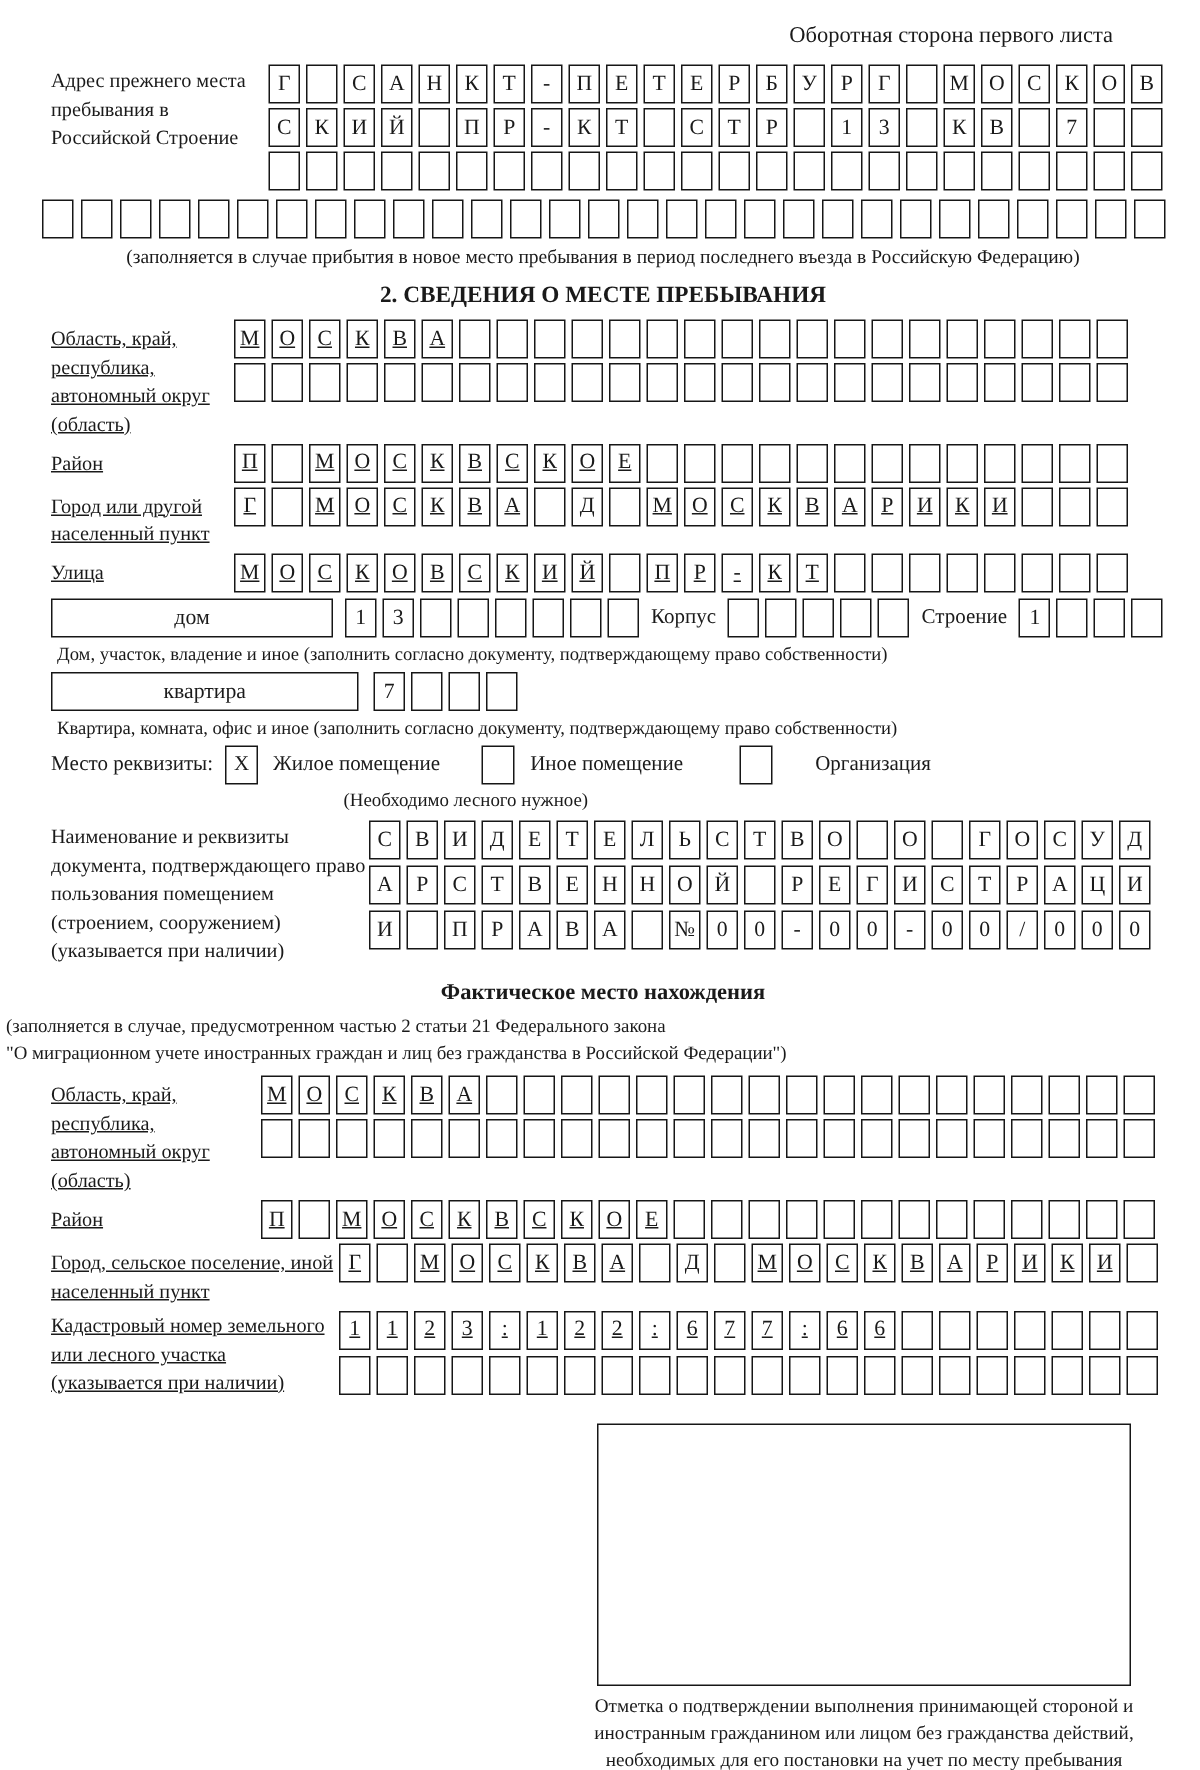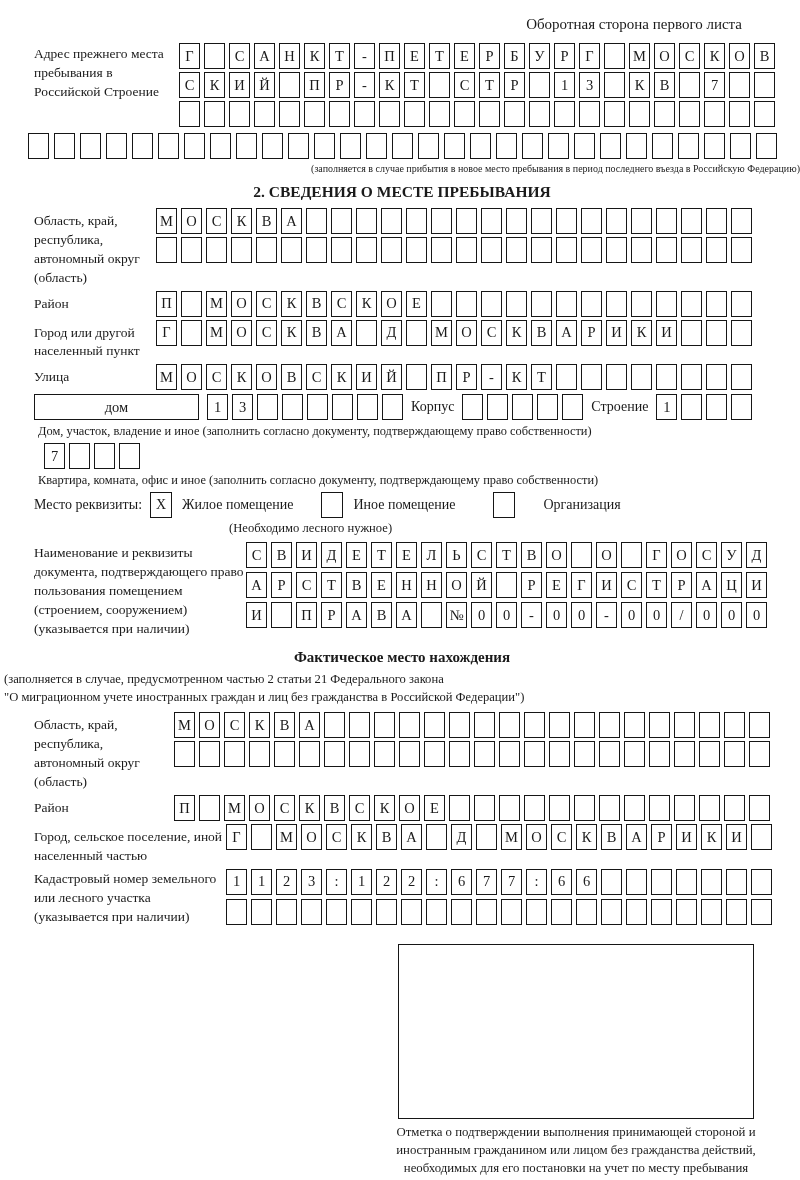--- a/index.html
+++ b/index.html
@@ -24,34 +24,34 @@
   .cells.mb { margin-bottom:3px; }
   .cells.wgap { gap:5px; }
 
   .flexrow { display:flex; align-items:flex-start; }
   .lbl { font-size:13.5px; line-height:1.4; }
 
   .prev-block { margin:10px 0 0 30px; }
   .prev-block .lbl { width:145px; flex:0 0 145px; padding-top:2px; }
   .fullrow { margin:3px 0 0 24px; }
 
-  .smallnote { text-align:right; font-size:10px; margin-top:4px;font-family:Liberation Serif, serif; }
+  .smallnote { text-align:center; font-size:13px; margin-top:4px;font-family:Liberation Serif, serif; }
 
   .sec-title { text-align:center; font-weight:bold; font-size:15.5px; margin:9px 0 7px 0; }
 
-  .frow { display:flex; align-items:flex-start; margin:0 0 3px 30px; }
+  .frow { display:flex; align-items:flex-start; margin:0 0 3px 30px;text-decoration:underline; }
   .frow .lbl { width:122px; flex:0 0 122px; padding-top:4px; }
   .frow .rows > .cells { margin-bottom:3px; }
 
   .house-row { display:flex; align-items:center; margin:4px 0 0 30px; }
   .widebox {
     height:26px; border:1.7px solid #161616;
     display:flex; align-items:center; justify-content:center; font-size:14.5px;
   }
-  .widebox.dom { width:165px; }
+  .widebox.dom { width:188px; }
   .widebox.kv  { width:205px; }
   .inline-lbl { font-size:14px; padding:0 8px; }
   .caption { font-size:12.4px; margin:4px 0 4px 34px; }
 
   .stay-row { display:flex; align-items:center; margin:4px 0 0 30px; font-size:14px; }
   .checkbox {
     width:22px; height:26px; border:1.7px solid #161616;
     display:flex; align-items:center; justify-content:center;
     font-size:14px; margin:0 10px 0 8px;
   }
@@ -375,20 +375,21 @@
     <div class="cells">
         <span class="cell">1</span>
         <span class="cell"></span>
         <span class="cell"></span>
         <span class="cell"></span>
       </div>
   </div>
   <div class="caption">Дом, участок, владение и иное (заполнить согласно документу, подтверждающему право собственности)</div>
 
   <div class="house-row">
+    <div class="widebox kv">квартира</div>
     <div class="inline-lbl" style="padding:0 5px;"></div>
     <div class="cells">
         <span class="cell">7</span>
         <span class="cell"></span>
         <span class="cell"></span>
         <span class="cell"></span>
       </div>
   </div>
   <div class="caption">Квартира, комната, офис и иное (заполнить согласно документу, подтверждающему право собственности)</div>
 
@@ -564,21 +565,21 @@
         <span class="cell"></span>
         <span class="cell"></span>
         <span class="cell"></span>
         <span class="cell"></span>
         <span class="cell"></span>
         <span class="cell"></span>
       </div>
   </div>
 
   <div class="frow fact-city">
-    <div class="lbl">Город, сельское поселение, иной населенный частью</div>
+    <div class="lbl">Город, сельское поселение, иной населенный пункт</div>
     <div class="cells">
         <span class="cell">Г</span>
         <span class="cell"></span>
         <span class="cell">М</span>
         <span class="cell">О</span>
         <span class="cell">С</span>
         <span class="cell">К</span>
         <span class="cell">В</span>
         <span class="cell">А</span>
         <span class="cell"></span>

